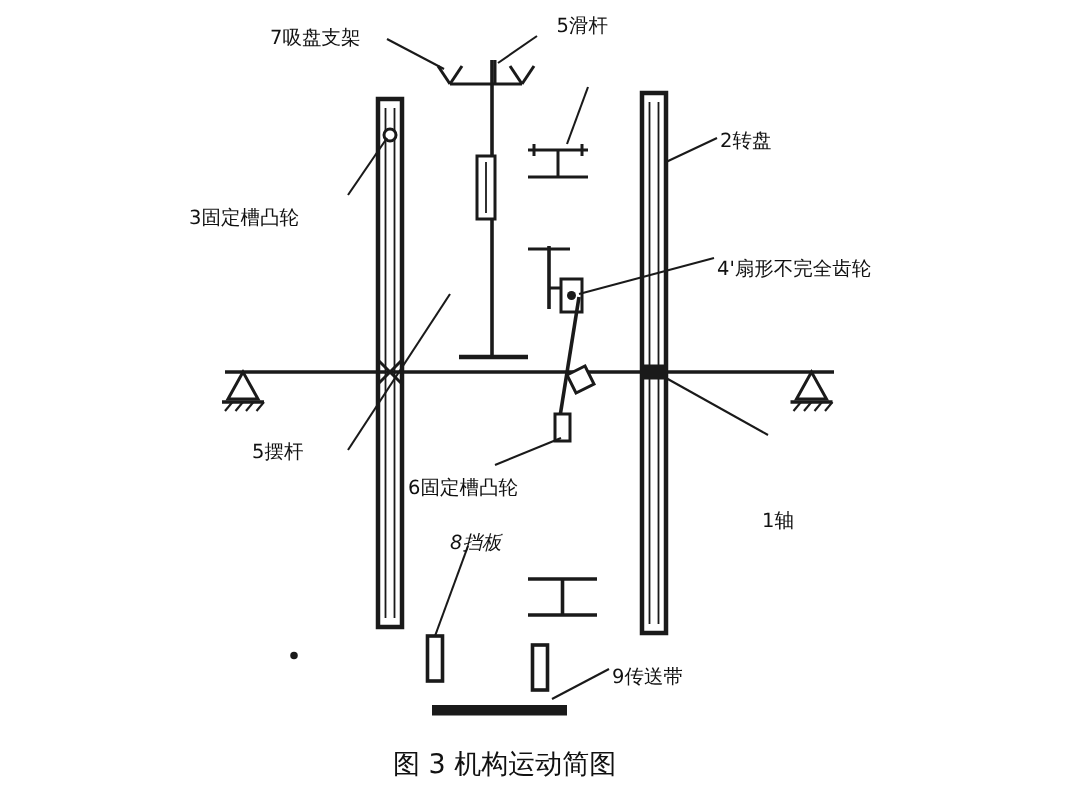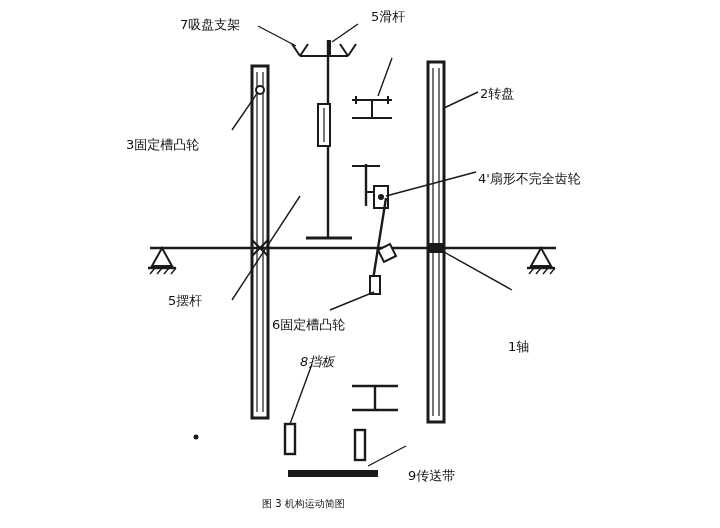--- a/index.html
+++ b/index.html
@@ -28,21 +28,21 @@
     position: absolute;
     font-family: "DejaVu Sans", "Liberation Sans", sans-serif;
     font-size: 13px;
     color: #111111;
     white-space: nowrap;
     letter-spacing: 0px;
   }
   .caption {
     position: absolute;
     font-family: "DejaVu Sans", "Liberation Sans", sans-serif;
-    font-size: 10px;
+    font-size: 18px;
     color: #111111;
     white-space: nowrap;
   }
 </style>
 </head>
 <body>
 
 <div id="stage">
 
   <svg id="diagram-svg" viewBox="0 0 720 528">
@@ -185,17 +185,17 @@
 
   <div class="lbl" style="left:180px; top:16px;text-align:center;">7吸盘支架</div>
   <div class="lbl" style="left:360px; top:8px;margin-left:11px;">5滑杆</div>
   <div class="lbl" style="left:480px; top:85px;">2转盘</div>
   <div class="lbl" style="left:126px; top:136px;text-align:right;">3固定槽凸轮</div>
   <div class="lbl" style="left:478px; top:170px;">4'扇形不完全齿轮</div>
   <div class="lbl" style="left:508px; top:296px;margin-top:42px;">1轴</div>
   <div class="lbl" style="left:168px; top:292px;">5摆杆</div>
   <div class="lbl" style="left:272px; top:316px;">6固定槽凸轮</div>
   <div class="lbl" style="left:300px; top:353px;font-style:italic;">8挡板</div>
-  <div class="lbl" style="left:408px; top:467px;">9传送带</div>
+  <div class="lbl" style="left:408px; top:442px;">9传送带</div>
 
   <div class="caption" style="left:262px; top:497px;">图 3   机构运动简图</div>
 
 </div>
 
 </body></html>

